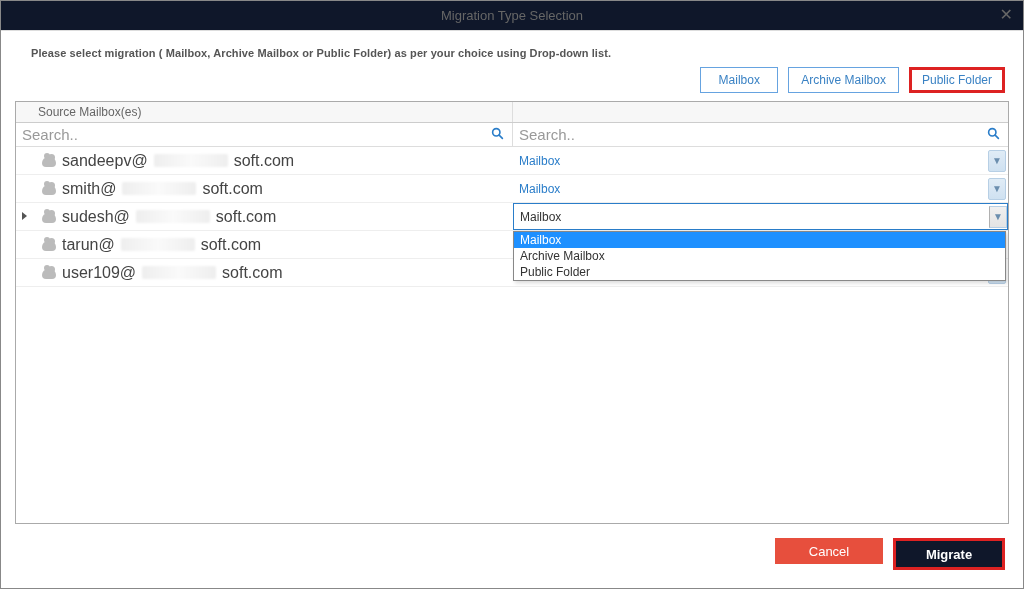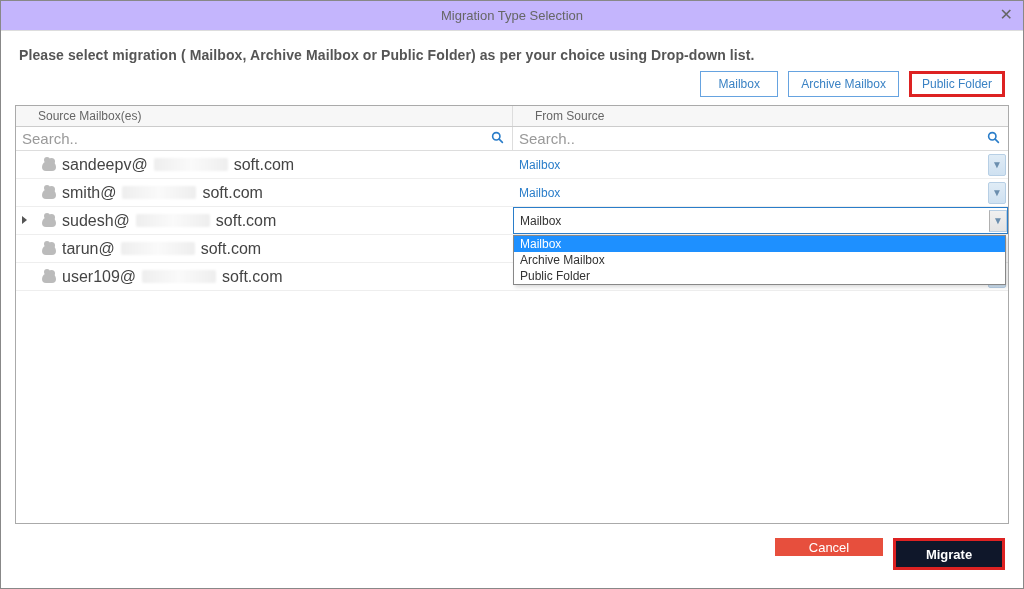--- a/index.html
+++ b/index.html
@@ -16,41 +16,42 @@
   }
 
   
   .titlebar {
     height: 30px;
     display: flex;
     align-items: center;
     justify-content: center;
     border-bottom: 1px solid #ddd;
     position: relative;
-    background: #c4b5fd;
+    background: #0f172a;
     color: #666;
     font-size: 13px;
   }
   .titlebar .close {
     position: absolute;
     right: 10px;
     top: 4px;
     font-size: 16px;
     color: #666;
     cursor: pointer;
     font-family: Arial, sans-serif;
   }
 
   
   .instruction-row {
     padding: 16px 18px 8px;
-    font-size: 14px;
+    font-size: 11px;
     font-weight: 600;
     color: #555;
     letter-spacing: .1px;
+    margin-left: 12px;
   }
 
   
   .pill-row {
     display: flex;
     justify-content: flex-end;
     gap: 10px;
     padding: 0 18px 8px;
   }
   .pill {
@@ -243,21 +244,21 @@
 
   
   .footer {
     display: flex;
     justify-content: flex-end;
     gap: 10px;
     padding: 14px 18px 18px;
   }
   .btn {
     min-width: 108px;
-    height: 18px;
+    height: 26px;
     display: inline-flex;
     align-items: center;
     justify-content: center;
     font-size: 13px;
     color: #fff;
     cursor: pointer;
     border: none;
   }
   .btn-cancel { background: #e74f3d; }
   .btn-migrate {
@@ -281,21 +282,20 @@
 <div class="pill-row">
   <div class="pill">Mailbox</div>
   <div class="pill">Archive Mailbox</div>
   <div class="pill pill-highlight">Public Folder</div>
 </div>
 
 <div class="grid-frame">
 
   <div class="col-headers">
     <div class="col source">Source Mailbox(es)</div>
-    <div class="col from">From Source</div>
   </div>
 
   <div class="search-row">
     <div class="search-cell source">
       <input type="text" placeholder="Search.." style="">
       <span class="search-icon">
         <svg width="13" height="13" viewBox="0 0 16 16">
             <circle cx="6.5" cy="6.5" r="4.5" fill="none" stroke="#2a7dc9" stroke-width="2"></circle>
             <line x1="10" y1="10" x2="14" y2="14" stroke="#2a7dc9" stroke-width="2" stroke-linecap="round"></line>
           </svg>

